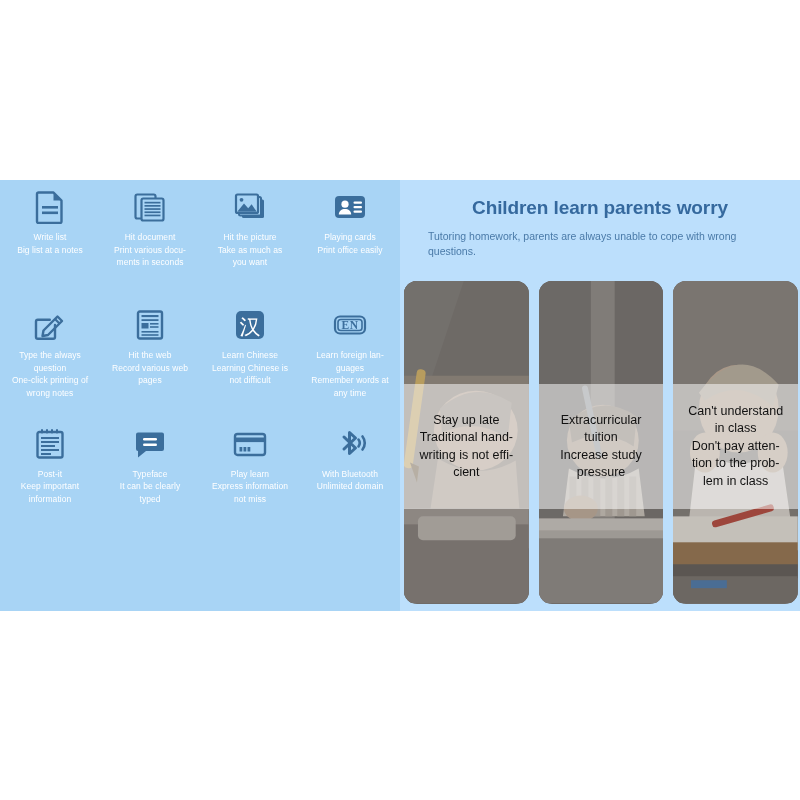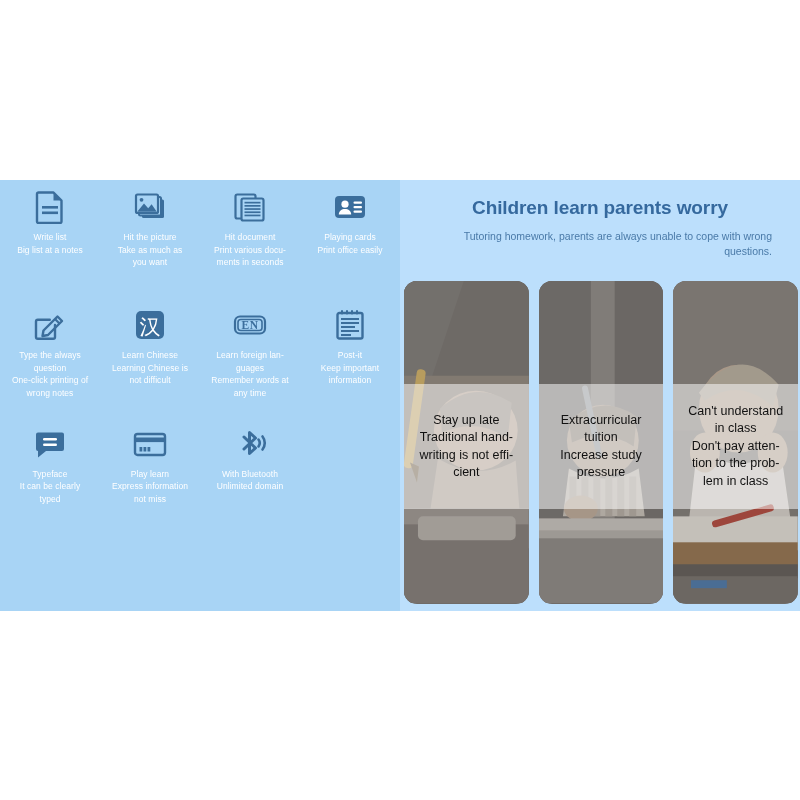--- a/index.html
+++ b/index.html
@@ -83,21 +83,21 @@
     color: #35699e;
     font-size: 19px;
     font-weight: bold;
     letter-spacing: -0.1px;
   }
   #right-subtitle {
     position: absolute;
     left: 28px;
     top: 49px;
     width: 344px;
-    text-align: right;
+    text-align: left;
     color: #4a7aa8;
     font-size: 10.5px;
     line-height: 15px;
   }
   #card-row {
     position: absolute;
     left: 4px;
     top: 101px;
     width: 394px;
     height: 323px;
@@ -152,54 +152,54 @@
             <rect x="9" y="21.5" width="16" height="2.6" fill="#3b6e9c"></rect>
           </svg>
         </span>
         <div class="feature-text" style="white-space:pre-line">Write list</div>
         <div class="feature-text" style="white-space:pre-line">Big list at a notes</div>
       </div>
 
       <div class="feature-cell">
         <span class="feature-icon">
           <svg width="34" height="34" viewBox="0 0 34 34">
-            <rect x="9" y="9.5" width="22" height="18.5" rx="1.5" fill="#3b6e9c"></rect>
-            <rect x="6" y="7" width="22" height="18.5" rx="1.5" fill="#a8d4f5" stroke="#3b6e9c" stroke-width="2"></rect>
-            <rect x="3" y="4.5" width="22" height="18.5" rx="1.5" fill="#a8d4f5" stroke="#3b6e9c" stroke-width="2.2"></rect>
-            <circle cx="8.5" cy="9.8" r="1.9" fill="#3b6e9c"></circle>
-            <path d="M4.2 21.8 L11 13.5 L15.2 18.2 L18.6 14.3 L23.8 21.8 Z" fill="#3b6e9c"></path>
-          </svg>
-        </span>
-        <div class="feature-text" style="white-space:pre-line">Hit the picture</div>
-        <div class="feature-text" style="white-space:pre-line">Take as much as
-you want</div>
-      </div>
-
-      <div class="feature-cell">
-        <span class="feature-icon">
-          <svg width="34" height="34" viewBox="0 0 34 34">
             <rect x="2.5" y="4.5" width="20" height="24" rx="1.8" fill="none" stroke="#3b6e9c" stroke-width="2.2"></rect>
             <rect x="8.5" y="8.5" width="22" height="22" rx="1.8" fill="#a8d4f5" stroke="#3b6e9c" stroke-width="2.2"></rect>
             <g fill="#3b6e9c">
               <rect x="11.5" y="11.8" width="16" height="1.7"></rect>
               <rect x="11.5" y="15" width="16" height="1.7"></rect>
               <rect x="11.5" y="18.2" width="16" height="1.7"></rect>
               <rect x="11.5" y="21.4" width="16" height="1.7"></rect>
               <rect x="11.5" y="24.6" width="16" height="1.7"></rect>
             </g>
           </svg>
         </span>
         <div class="feature-text" style="white-space:pre-line">Hit document</div>
         <div class="feature-text" style="white-space:pre-line">Print various docu-
 ments in seconds</div>
       </div>
 
       <div class="feature-cell">
         <span class="feature-icon">
           <svg width="34" height="34" viewBox="0 0 34 34">
+            <rect x="9" y="9.5" width="22" height="18.5" rx="1.5" fill="#3b6e9c"></rect>
+            <rect x="6" y="7" width="22" height="18.5" rx="1.5" fill="#a8d4f5" stroke="#3b6e9c" stroke-width="2"></rect>
+            <rect x="3" y="4.5" width="22" height="18.5" rx="1.5" fill="#a8d4f5" stroke="#3b6e9c" stroke-width="2.2"></rect>
+            <circle cx="8.5" cy="9.8" r="1.9" fill="#3b6e9c"></circle>
+            <path d="M4.2 21.8 L11 13.5 L15.2 18.2 L18.6 14.3 L23.8 21.8 Z" fill="#3b6e9c"></path>
+          </svg>
+        </span>
+        <div class="feature-text" style="white-space:pre-line">Hit the picture</div>
+        <div class="feature-text" style="white-space:pre-line">Take as much as
+you want</div>
+      </div>
+
+      <div class="feature-cell">
+        <span class="feature-icon">
+          <svg width="34" height="34" viewBox="0 0 34 34">
             <rect x="2" y="6" width="30" height="22" rx="4" fill="#3b6e9c"></rect>
             <circle cx="12" cy="14.2" r="3.6" fill="#ffffff"></circle>
             <path d="M5.8 24.5 c0-3.6 2.8-5.6 6.2-5.6 s6.2 2 6.2 5.6 z" fill="#ffffff"></path>
             <rect x="20.5" y="11.5" width="8.5" height="2.3" rx="1.1" fill="#ffffff"></rect>
             <rect x="20.5" y="16" width="8.5" height="2.3" rx="1.1" fill="#ffffff"></rect>
             <rect x="20.5" y="20.5" width="8.5" height="2.3" rx="1.1" fill="#ffffff"></rect>
           </svg>
         </span>
         <div class="feature-text" style="white-space:pre-line">Playing cards</div>
         <div class="feature-text" style="white-space:pre-line">Print office easily</div>
@@ -212,20 +212,39 @@
             <path d="M10.5 22.5 L24.5 8.5 L29 13 L15 27 L9.5 28 Z" fill="none" stroke="#3b6e9c" stroke-width="2.4" stroke-linejoin="round"></path>
             <path d="M22 11 L26.5 15.5" stroke="#3b6e9c" stroke-width="2.2"></path>
           </svg>
         </span>
         <div class="feature-text" style="white-space:pre-line">Type the always
 question</div>
         <div class="feature-text" style="white-space:pre-line">One-click printing of
 wrong notes</div>
       </div>
 
+      <div class="feature-cell">
+        <span class="feature-icon">
+          <svg width="34" height="34" viewBox="0 0 34 34">
+            <rect x="5" y="3.5" width="24" height="27" rx="1.8" fill="none" stroke="#3b6e9c" stroke-width="2.4"></rect>
+            <g fill="#3b6e9c">
+              <rect x="8.5" y="7" width="17" height="2.1"></rect>
+              <rect x="8.5" y="11.2" width="17" height="1.8"></rect>
+              <rect x="8.5" y="15" width="7" height="5.5"></rect>
+              <rect x="17" y="15" width="8.5" height="1.6"></rect>
+              <rect x="17" y="18.2" width="8.5" height="1.6"></rect>
+              <rect x="8.5" y="23" width="17" height="1.6"></rect>
+              <rect x="8.5" y="26.2" width="17" height="1.6"></rect>
+            </g>
+          </svg>
+        </span>
+        <div class="feature-text" style="white-space:pre-line">Hit the web</div>
+        <div class="feature-text" style="white-space:pre-line">Record various web
+pages</div>
+      </div>
 
       <div class="feature-cell">
         <span class="feature-icon">
           <svg width="34" height="34" viewBox="0 0 34 34">
             <rect x="3" y="3" width="28" height="28" rx="5" fill="#3b6e9c"></rect>
             <text x="17" y="25.5" font-family="'DejaVu Sans', sans-serif" font-size="21" fill="#ffffff" text-anchor="middle">汉</text>
           </svg>
         </span>
         <div class="feature-text" style="white-space:pre-line">Learn Chinese</div>
         <div class="feature-text" style="white-space:pre-line">Learning Chinese is

